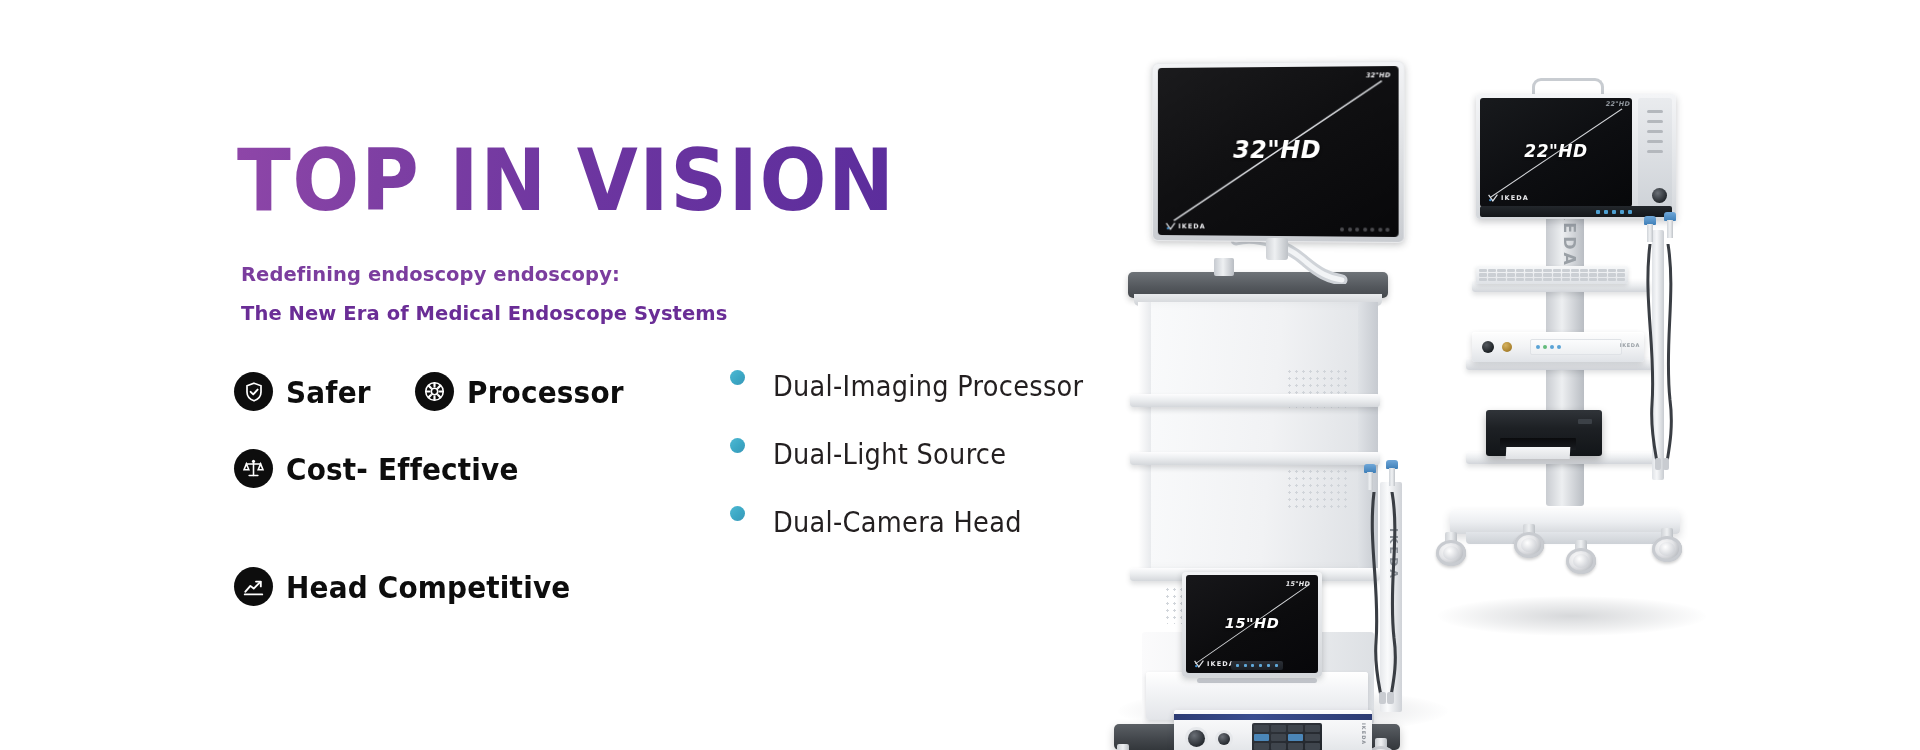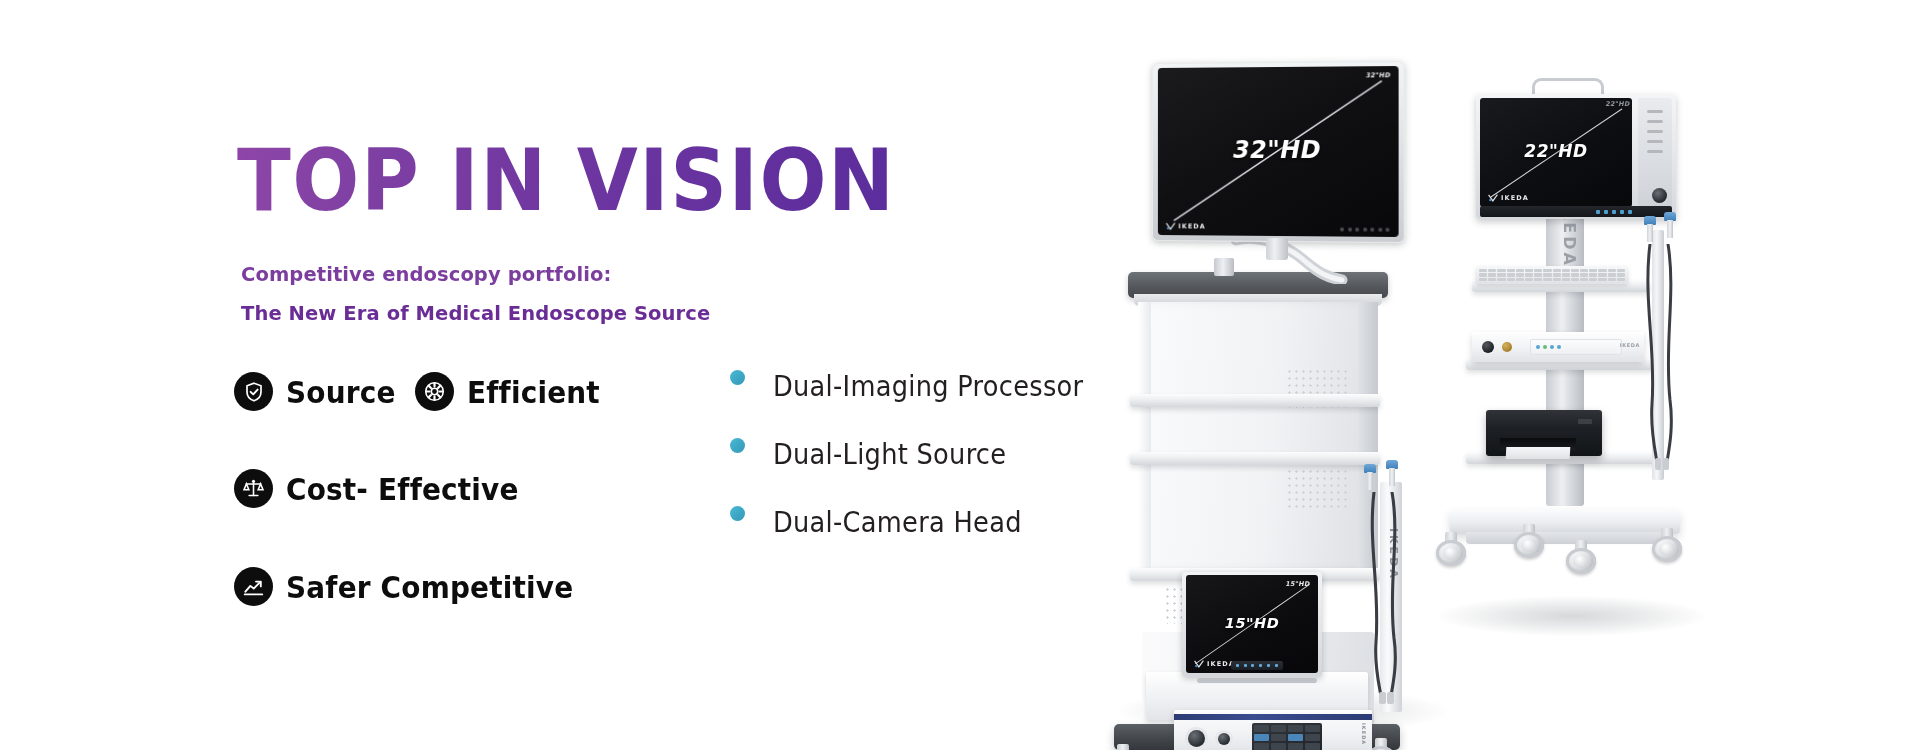--- a/index.html
+++ b/index.html
@@ -40,21 +40,21 @@
   }
   .feat .ic svg { display:block; }
   .feat .lbl {
     margin-left:13px;
     font-family:"DejaVu Sans Condensed","Liberation Sans Narrow","Liberation Sans",sans-serif;
     font-weight:900; font-size:31px; color:#0d0d0d;
     letter-spacing:0.2px; white-space:nowrap;
   }
   #feat-safer       { left:234px; top:372px; }
   #feat-efficient   { left:415px; top:372px; }
-  #feat-cost        { left:234px; top:469px; }
+  #feat-cost        { left:234px; top:449px; }
   #feat-competitive { left:234px; top:567px; }
 
   
   .bullets { position:absolute; left:730px; top:370px; }
   .brow { display:flex; align-items:flex-start; height:36px; margin-bottom:32px; }
   .brow:last-child { margin-bottom:0; }
   .bdot {
     width:15px; height:15px; border-radius:50%;
     background:linear-gradient(135deg,#4fb9d4 0%,#3ba7c4 55%,#3a97b8 100%);
     flex:0 0 auto;
@@ -402,51 +402,51 @@
     background:linear-gradient(90deg,#dfe2e6,#f6f7f9 40%,#c8ccd1);
     border-radius:2px;
   }
 </style>
 </head>
 <body>
 
 <div id="stage">
 
   <div class="headline">TOP IN VISION</div>
-  <div class="sub1">Competitive endoscopy portfolio:</div>
-  <div class="sub2">The New Era of Medical Endoscope Source</div>
+  <div class="sub1">Redefining endoscopy endoscopy:</div>
+  <div class="sub2">The New Era of Medical Endoscope Systems</div>
 
   <div class="feat" id="feat-safer">
     <span class="ic">
       <svg width="24" height="24" viewBox="0 0 24 24" aria-hidden="true">
         <path d="M12 3.2 L19 5.8 V12 c0 4.4 -3 7.4 -7 8.8 C8 19.4 5 16.4 5 12 V5.8 Z" fill="none" stroke="#ffffff" stroke-width="1.7"></path>
         <path d="M8.6 11.8 L11.2 14.4 L15.6 9.6" fill="none" stroke="#ffffff" stroke-width="1.9" stroke-linecap="round" stroke-linejoin="round"></path>
       </svg>
     </span>
-    <span class="lbl">Source</span>
+    <span class="lbl">Safer</span>
   </div>
 
   <div class="feat" id="feat-efficient">
     <span class="ic">
       <svg width="25" height="25" viewBox="0 0 24 24" aria-hidden="true">
         <circle cx="12" cy="12" r="8.4" fill="none" stroke="#ffffff" stroke-width="1.5"></circle>
         <circle cx="12" cy="12" r="3.1" fill="none" stroke="#ffffff" stroke-width="1.6"></circle>
         <g stroke="#ffffff" stroke-width="2.1" stroke-linecap="round">
           <line x1="12" y1="4.0" x2="12" y2="7.0"></line>
           <line x1="12" y1="17.0" x2="12" y2="20.0"></line>
           <line x1="4.0" y1="12" x2="7.0" y2="12"></line>
           <line x1="17.0" y1="12" x2="20.0" y2="12"></line>
           <line x1="6.6" y1="6.6" x2="8.6" y2="8.6"></line>
           <line x1="15.4" y1="15.4" x2="17.4" y2="17.4"></line>
           <line x1="17.4" y1="6.6" x2="15.4" y2="8.6"></line>
           <line x1="8.6" y1="15.4" x2="6.6" y2="17.4"></line>
         </g>
       </svg>
     </span>
-    <span class="lbl">Efficient</span>
+    <span class="lbl">Processor</span>
   </div>
 
   <div class="feat" id="feat-cost">
     <span class="ic">
       <svg width="25" height="25" viewBox="0 0 24 24" aria-hidden="true">
         <g stroke="#ffffff" stroke-width="1.5" fill="none" stroke-linecap="round">
           <line x1="12" y1="5.2" x2="12" y2="18.6"></line>
           <line x1="5.2" y1="7.6" x2="18.8" y2="7.6"></line>
           <line x1="7.8" y1="18.8" x2="16.2" y2="18.8"></line>
           <path d="M5.2 7.6 L2.9 13.2 H7.5 Z"></path>
@@ -459,21 +459,21 @@
   </div>
 
   <div class="feat" id="feat-competitive">
     <span class="ic">
       <svg width="25" height="25" viewBox="0 0 24 24" aria-hidden="true">
         <path d="M4.2 17.0 L9.0 11.4 L12.2 14.0 L18.6 7.6" fill="none" stroke="#ffffff" stroke-width="1.8" stroke-linecap="round" stroke-linejoin="round"></path>
         <path d="M14.4 7.3 H19.0 V11.9" fill="none" stroke="#ffffff" stroke-width="1.8" stroke-linecap="round" stroke-linejoin="round"></path>
         <line x1="3.6" y1="19.6" x2="20.4" y2="19.6" stroke="#ffffff" stroke-width="1.8" stroke-linecap="round"></line>
       </svg>
     </span>
-    <span class="lbl">Safer Competitive</span>
+    <span class="lbl">Head Competitive</span>
   </div>
 
   <div class="bullets">
     <div class="brow">
       <span class="bdot"></span>
       <span class="btxt">Dual-Imaging Processor</span>
     </div>
     <div class="brow">
       <span class="bdot"></span>
       <span class="btxt">Dual-Light Source</span>

